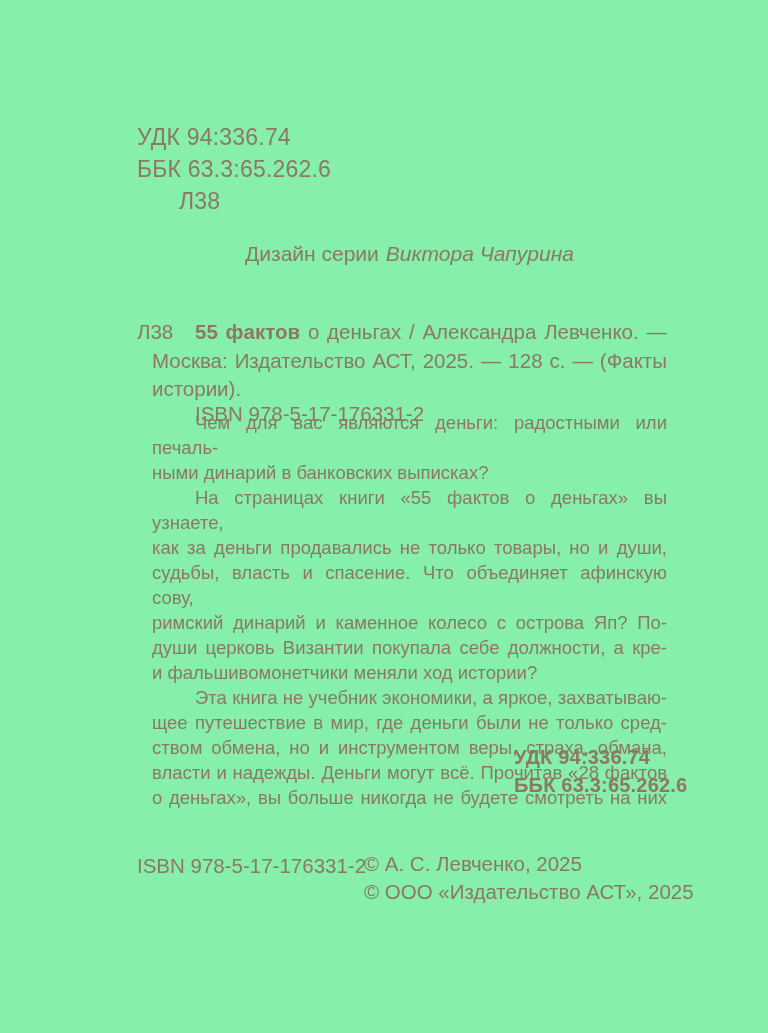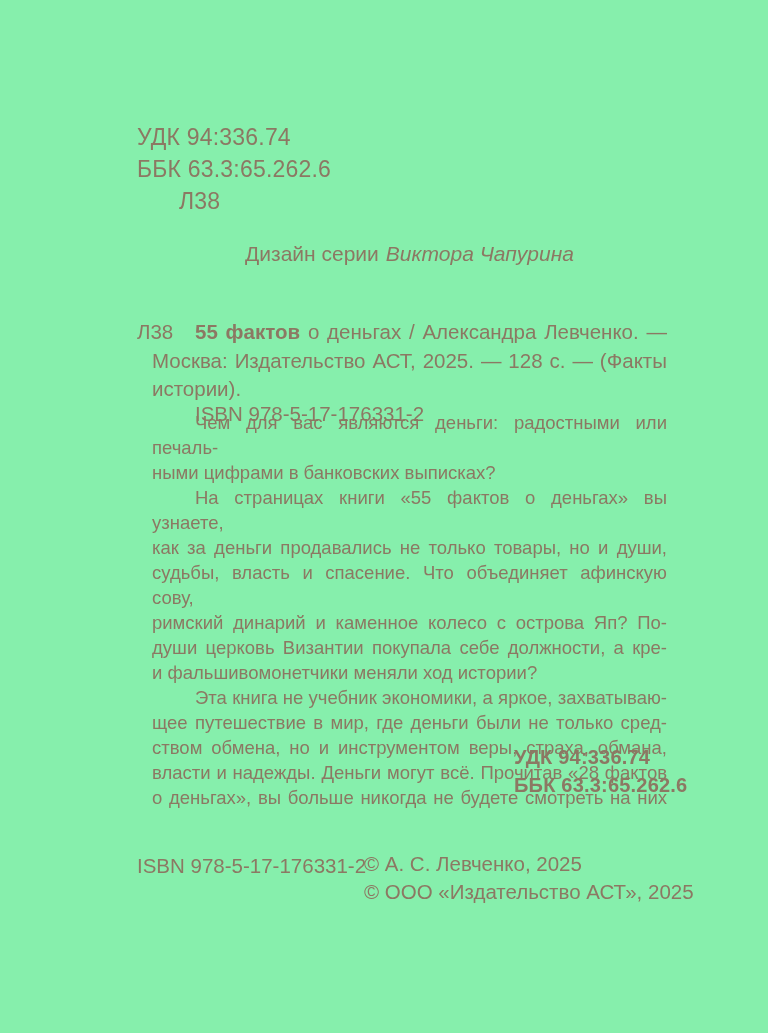--- a/index.html
+++ b/index.html
@@ -87,21 +87,21 @@
   <div class="bib">
     <div class="l1"><span class="b">55 фактов</span> <span>о деньгах / Александра Левченко. —</span></div>
     <div class="l2">Москва: Издательство АСТ, 2025. — 128 с. — (Факты</div>
     <div class="l3">истории).</div>
   </div>
 
   <div class="isbn-top">ISBN 978-5-17-176331-2</div>
 
   <div class="annotation">
       <div class="pline first">Чем для вас являются деньги: радостными или печаль-</div>
-      <div class="pline last">ными цифрами в банковских выписках?</div>
+      <div class="pline last">ными динарий в банковских выписках?</div>
       <div class="pline first">На страницах книги «55 фактов о деньгах» вы узнаете,</div>
       <div class="pline">как за деньги продавались не только товары, но и души,</div>
       <div class="pline">судьбы, власть и спасение. Что объединяет афинскую сову,</div>
       <div class="pline">римский динарий и каменное колесо с острова Яп? По-</div>
       <div class="pline">души церковь Византии покупала себе должности, а кре-</div>
       <div class="pline last">и фальшивомонетчики меняли ход истории?</div>
       <div class="pline first">Эта книга не учебник экономики, а яркое, захватываю-</div>
       <div class="pline">щее путешествие в мир, где деньги были не только сред-</div>
       <div class="pline">ством обмена, но и инструментом веры, страха, обмана,</div>
       <div class="pline">власти и надежды. Деньги могут всё. Прочитав «28 фактов</div>

